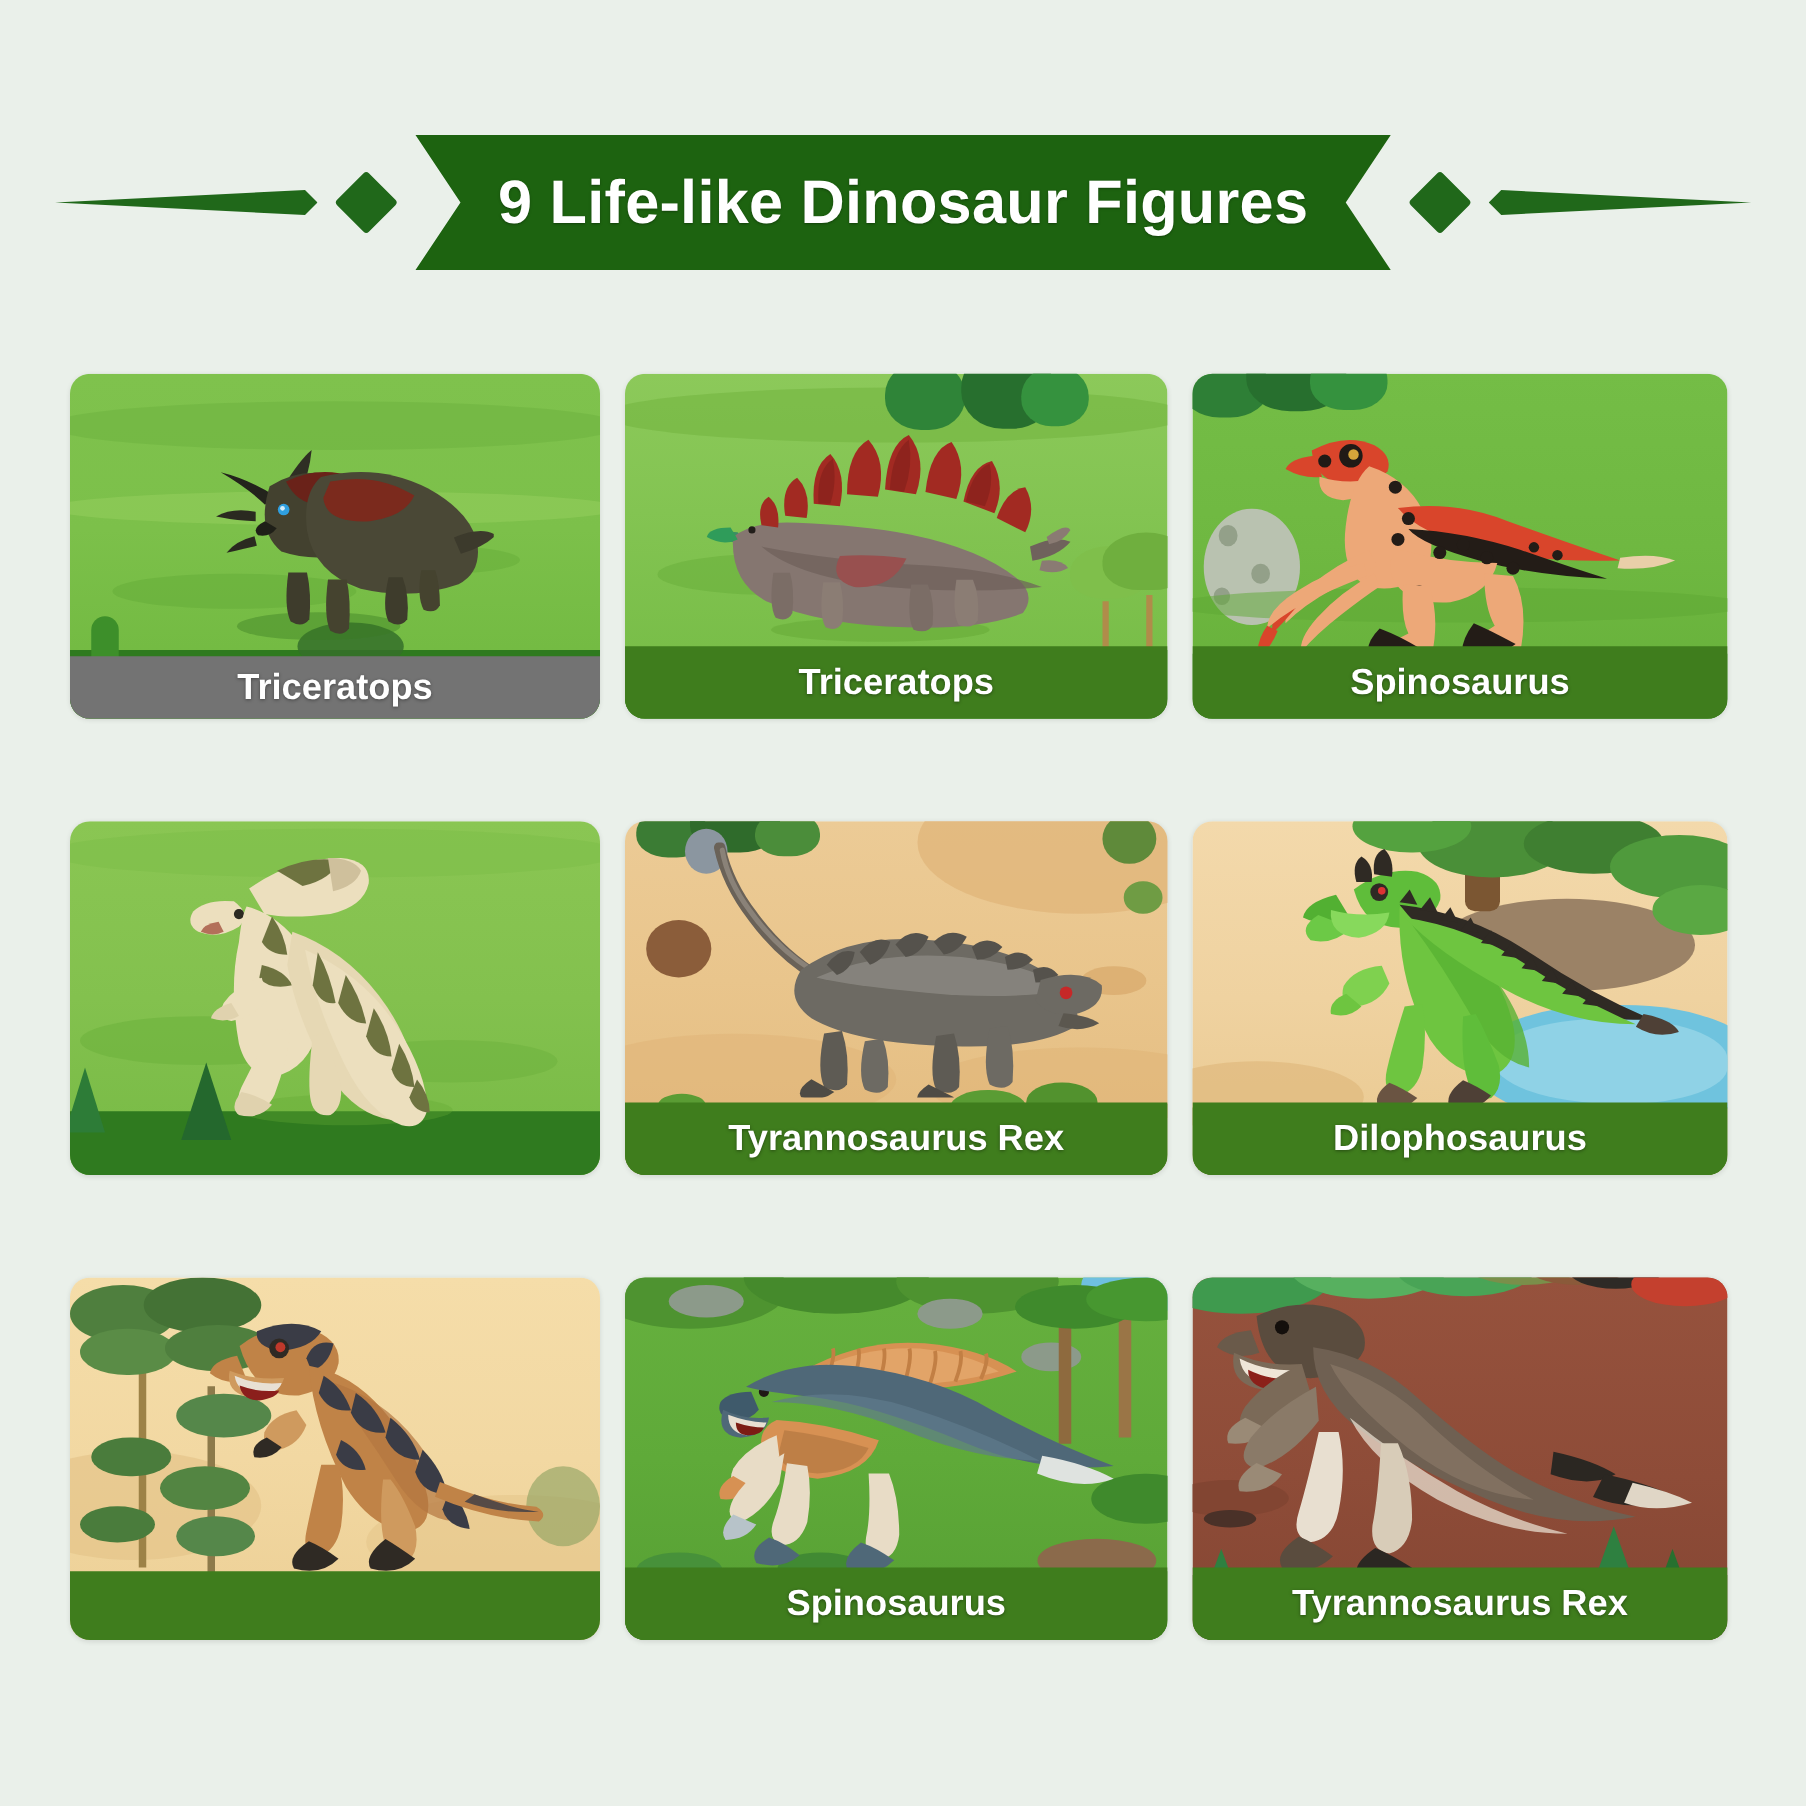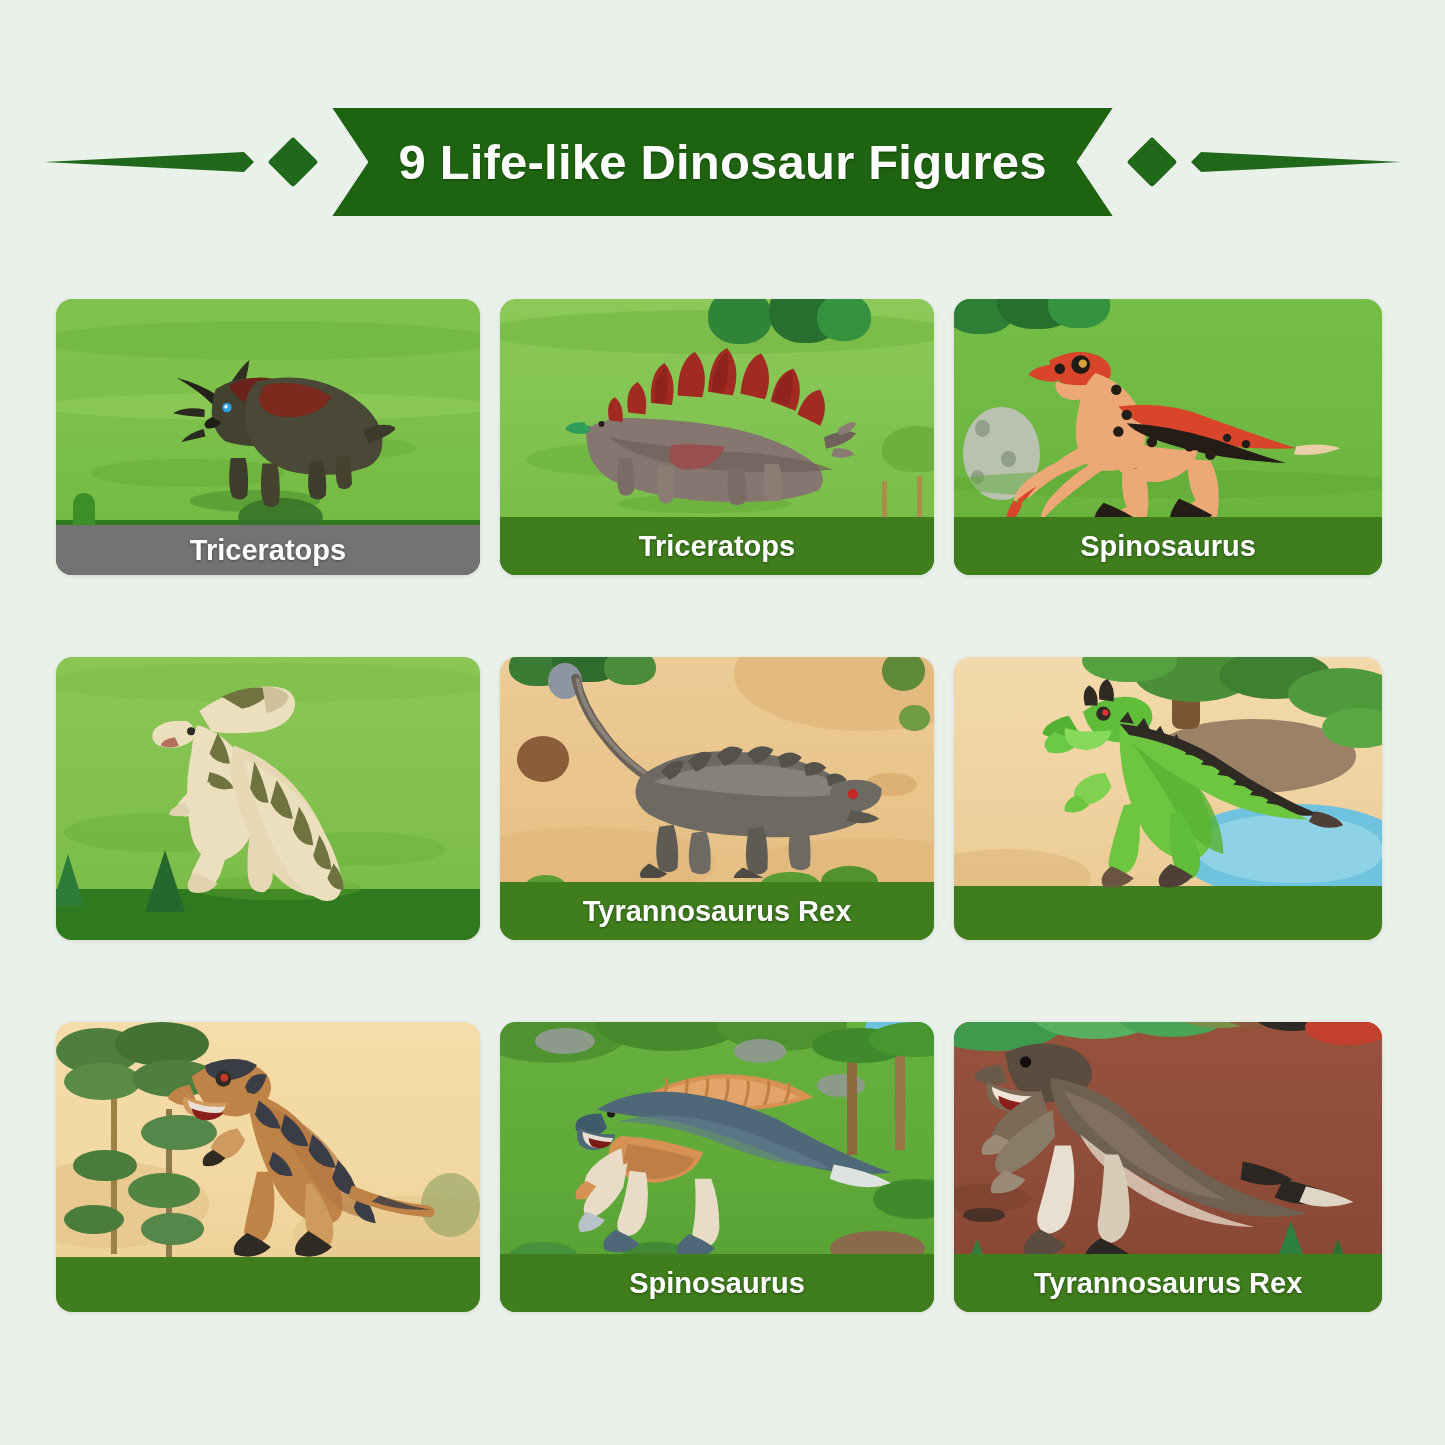--- a/index.html
+++ b/index.html
@@ -432,20 +432,23 @@
           </g>
           <path d="M292 134 q22 4 28 14 q-18 6 -34-4z" fill="#4e4036"></path>
           <path d="M86 96 q-22 2 -30 16 q-4 14 10 16 q18-2 26-18z" fill="#7fd14f"></path>
           <path d="M58 118 q-14 6 -12 16 q14 4 24-6z" fill="#6ec540"></path>
           <path d="M104 128 q-10 32 -14 50 q-4 18 10 20 q14-4 18-22 q4-28 0-50z" fill="#6ec540"></path>
           <path d="M92 188 q-14 10 -8 20 q18 4 30-8 q-12-8 -22-12z" fill="#6a5442"></path>
           <path d="M150 136 q-2 34 4 52 q4 16 18 12 q10-8 6-26 q-10-26 -18-40z" fill="#5fbd3a"></path>
           <path d="M150 186 q-16 12 -10 22 q20 4 32-10 q-12-8 -22-12z" fill="#4e4036"></path>
         </svg>
       </div>
+    </div>
+    <div class="card-label tall" style="background:#3f7d1d;">
+      <span class="card-label-text">Dilophosaurus</span>
     </div>
   </div>
 
   <div class="card tallest label-sm">
     <div class="card-scene">
       <div class="sky" style="background:linear-gradient(#f5dda9 0%,#f2d8a2 50%,#eccf95 100%);"></div>
       <div class="blob" style="left:-12%;top:48%;width:48%;height:30%;background:#e4c388;opacity:.65;"></div>
       <div class="blob" style="left:56%;top:60%;width:56%;height:26%;background:#e4c388;opacity:.5;"></div>
       <div style="position:absolute;left:13%;top:6%;width:6px;height:74%;background:#9d8247;"></div>
       <div style="position:absolute;left:26%;top:30%;width:6px;height:52%;background:#8d7a4a;"></div>

